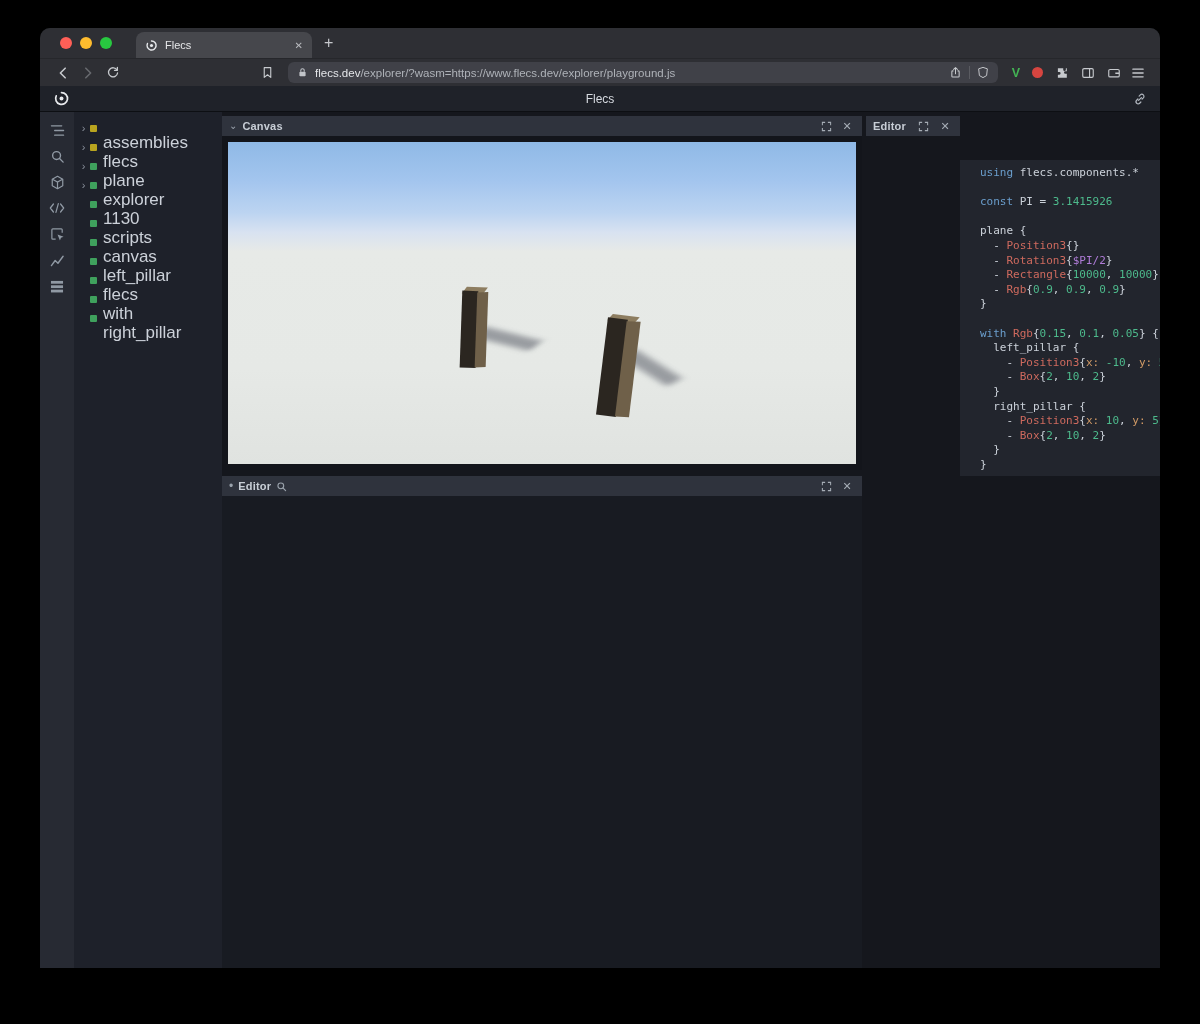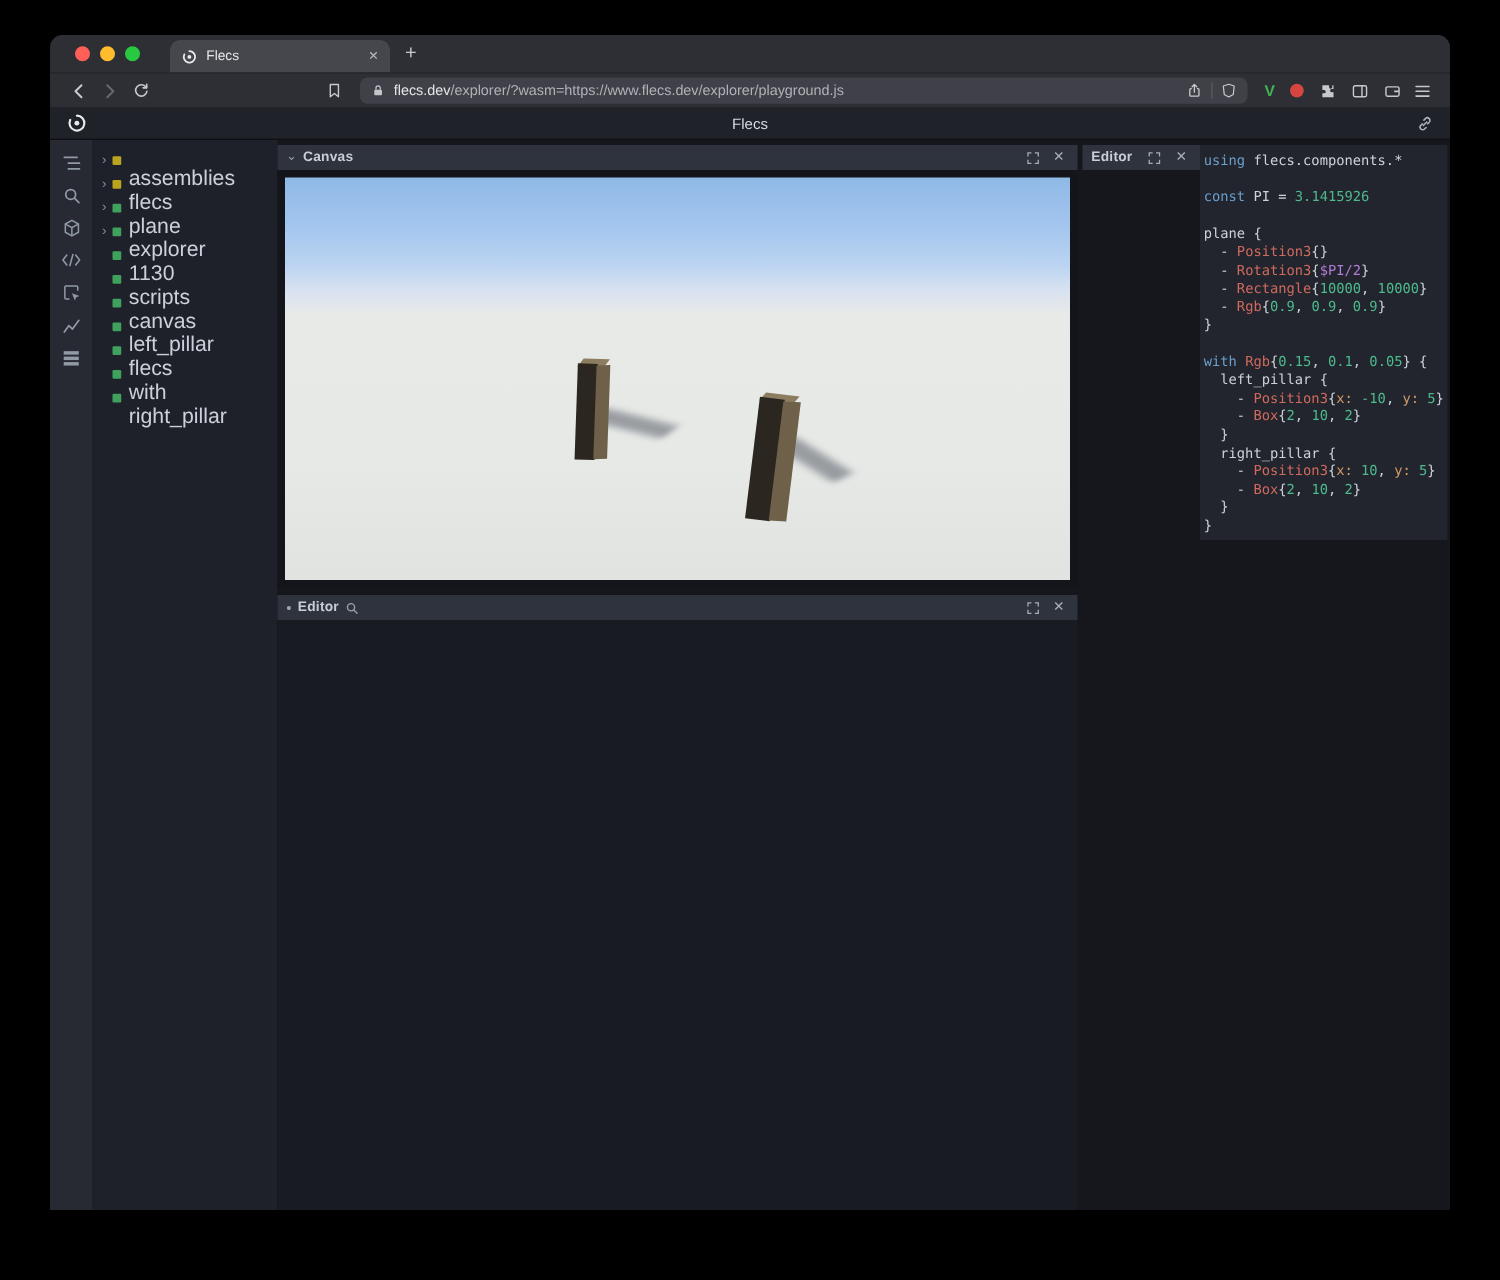--- a/index.html
+++ b/index.html
@@ -81,23 +81,23 @@
   .p-side  { position:absolute; left:58%; top:3px; bottom:1px; width:42%; background:#6f6049; transform:skewY(-4deg); }
   .p-top   { position:absolute; left:2px; top:-2px; width:82%; height:7px; background:#8d7d60; transform:skewX(-35deg); }
   .shadow { position:absolute; background:rgba(75,80,92,.5); filter:blur(3px); }
   .shadow-left  { left:247px; top:190px; width:62px; height:13px; transform:rotate(14deg) skewX(-38deg); }
   .shadow-right { left:395px; top:218px; width:56px; height:15px; transform:rotate(32deg) skewX(-30deg); }
 
   .search-panel { margin-top:6px; flex:1; display:flex; flex-direction:column; min-height:0; }
   .search-content { flex:1; background:#181b22; }
 
   .editor-panel { display:flex; flex-direction:row; }
-  .editor-content { height:316px; background:#22252d; padding:6px 3px; overflow:hidden;
+  .editor-content { height:316px; background:#22252d; padding:6px 20px; overflow:hidden;
                     font-family:"DejaVu Sans Mono", monospace; font-size:11px; line-height:14.6px;
-                    white-space:pre; }
+                    white-space:pre;margin-top:44px; }
   .code-line { white-space:pre; }
 
   svg { display:block; }
 </style>
 </head>
 <body>
 
 <div class="window">
 
   <div class="tab-bar">

